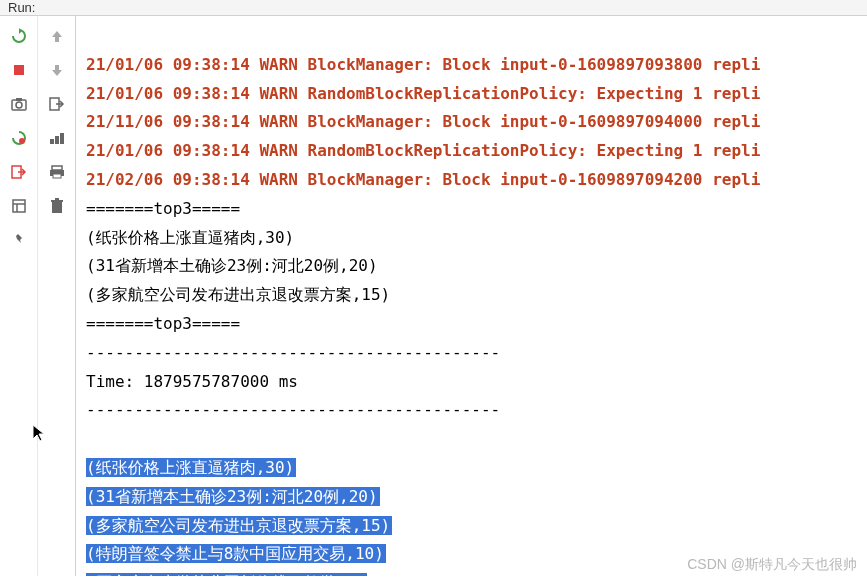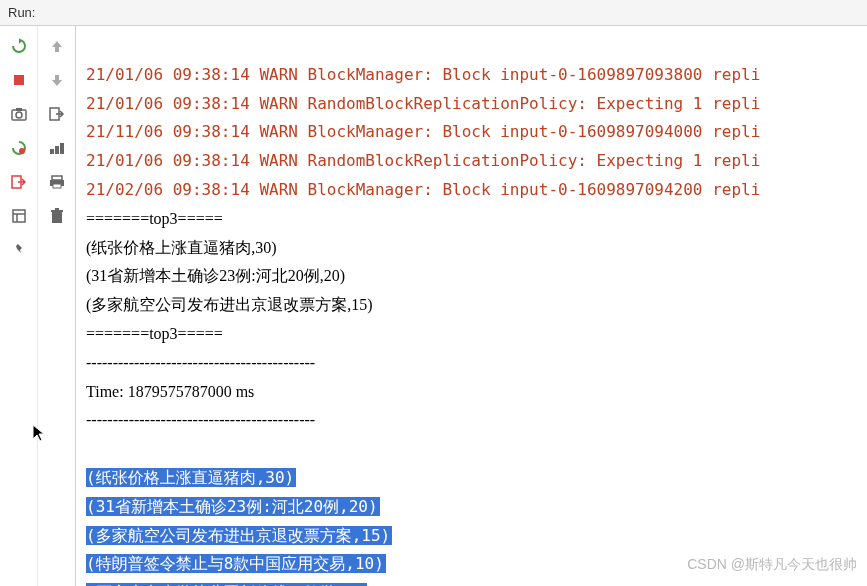--- a/index.html
+++ b/index.html
@@ -8,21 +8,21 @@
       font-size: 13px;
       background: #fff;
       width: 867px;
       height: 586px;
       overflow: hidden;
       position: relative;
     }
     .header {
       display: flex;
       align-items: center;
-      height: 26px;
+      height: 16px;
       border-bottom: 1px solid #d1d1d1;
       padding: 0 8px;
       background: #f5f5f5;
     }
     .run-label {
       font-size: 13px;
       color: #333;
       margin-right: 16px;
     }
     .tab {
@@ -73,22 +73,22 @@
     }
     .console {
       flex: 1;
       font-family: "Consolas", "Monaco", monospace;
       font-size: 16px;
       line-height: 1.8;
       padding: 6px 0 0 10px;
       overflow: hidden;
       white-space: pre;
     }
-    .log-warn { color: #c04020; }
-    .out-line { color: #000; font-family: Liberation Serif, serif; }
+    .log-warn { color: #c04020; font-weight: bold; }
+    .out-line { color: #000; }
     .sel-line {
       background: #3875d6;
       color: #fff;
       padding: 0 2px 0 0;
     }
     .watermark {
       position: absolute;
       bottom: 12px;
       right: 10px;
       font-size: 14px;

